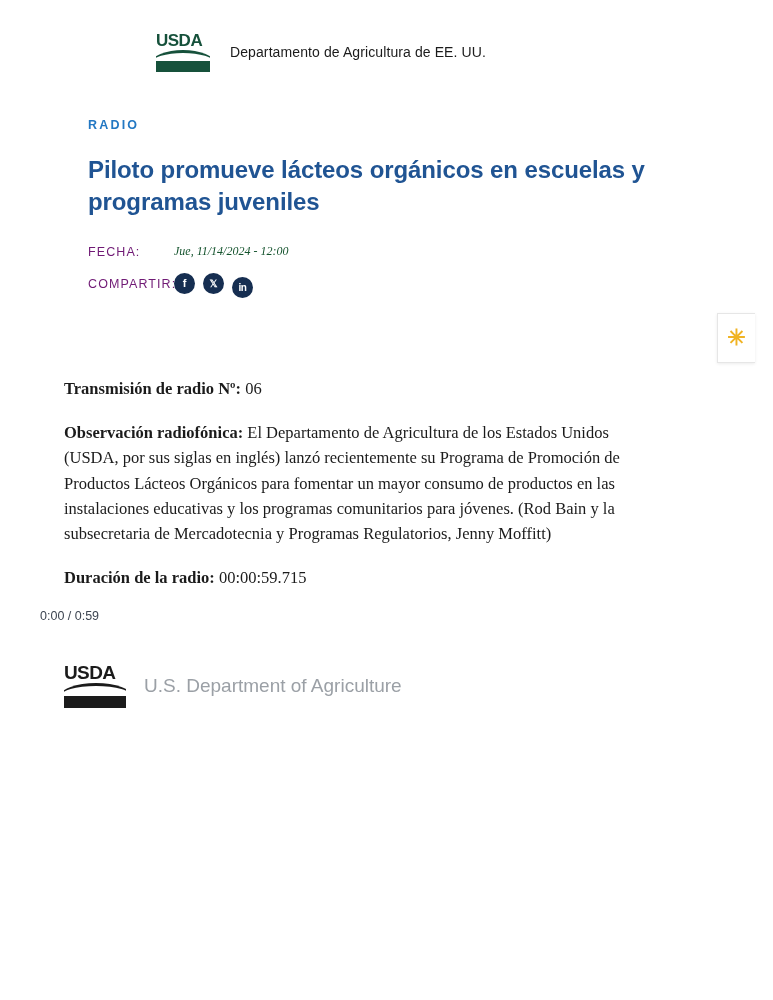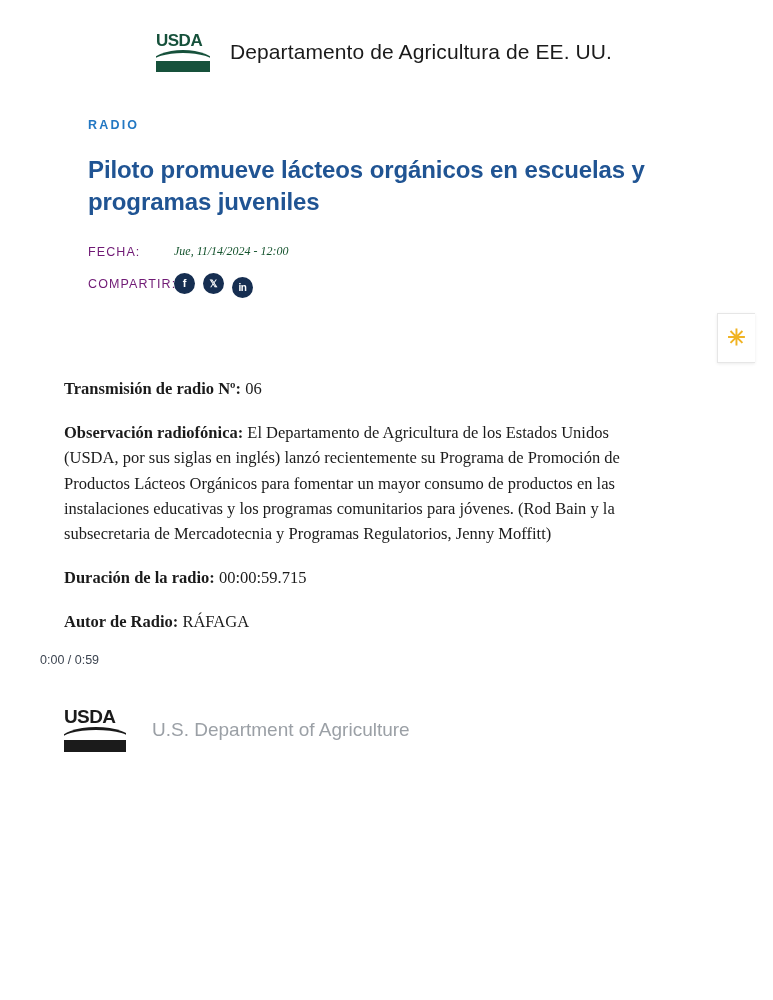--- a/index.html
+++ b/index.html
@@ -62,21 +62,21 @@
   }
   .usda-logo-top .bar {
     position: absolute;
     left: 0;
     top: 31px;
     width: 54px;
     height: 11px;
     background: #16513b;
   }
   .site-title {
-    font-size: 21px;
+    font-size: 14px;
     color: #1b1b1b;
     margin-left: 20px;
     letter-spacing: 0.1px;
     white-space: nowrap;
   }
 
   
   .article {
     padding: 0 88px;
     margin-top: 44px;
@@ -229,21 +229,21 @@
     position: absolute;
     left: 0;
     top: 33px;
     width: 62px;
     height: 12px;
     background: #1b1b1b;
   }
   .footer-title {
     font-size: 19px;
     color: #9ba0a6;
-    margin-left: 26px;
+    margin-left: 18px;
     white-space: nowrap;
   }
 </style>
 </head>
 <body>
 
 <div class="page">
 
   <header class="site-header">
     <div class="usda-logo-top">
@@ -284,24 +284,20 @@
       <span>06</span>
     </p>
     <p>
       <strong>Observación radiofónica:</strong>
       <span>El Departamento de Agricultura de los Estados Unidos (USDA, por sus siglas en inglés) lanzó recientemente su Programa de Promoción de Productos Lácteos Orgánicos para fomentar un mayor consumo de productos en las instalaciones educativas y los programas comunitarios para jóvenes. (Rod Bain y la subsecretaria de Mercadotecnia y Programas Regulatorios, Jenny Moffitt)</span>
     </p>
     <p>
       <strong>Duración de la radio:</strong>
       <span>00:00:59.715</span>
     </p>
-    <p>
-      <strong>Autor de Radio:</strong>
-      <span>RÁFAGA</span>
-    </p>
   </div>
 
   <div class="audio-player">
     <span>0:00 / 0:59</span>
   </div>
 
   <footer class="site-footer">
     <div class="usda-logo-footer">
       <span class="word">USDA</span>
       <span class="swoosh"></span>

